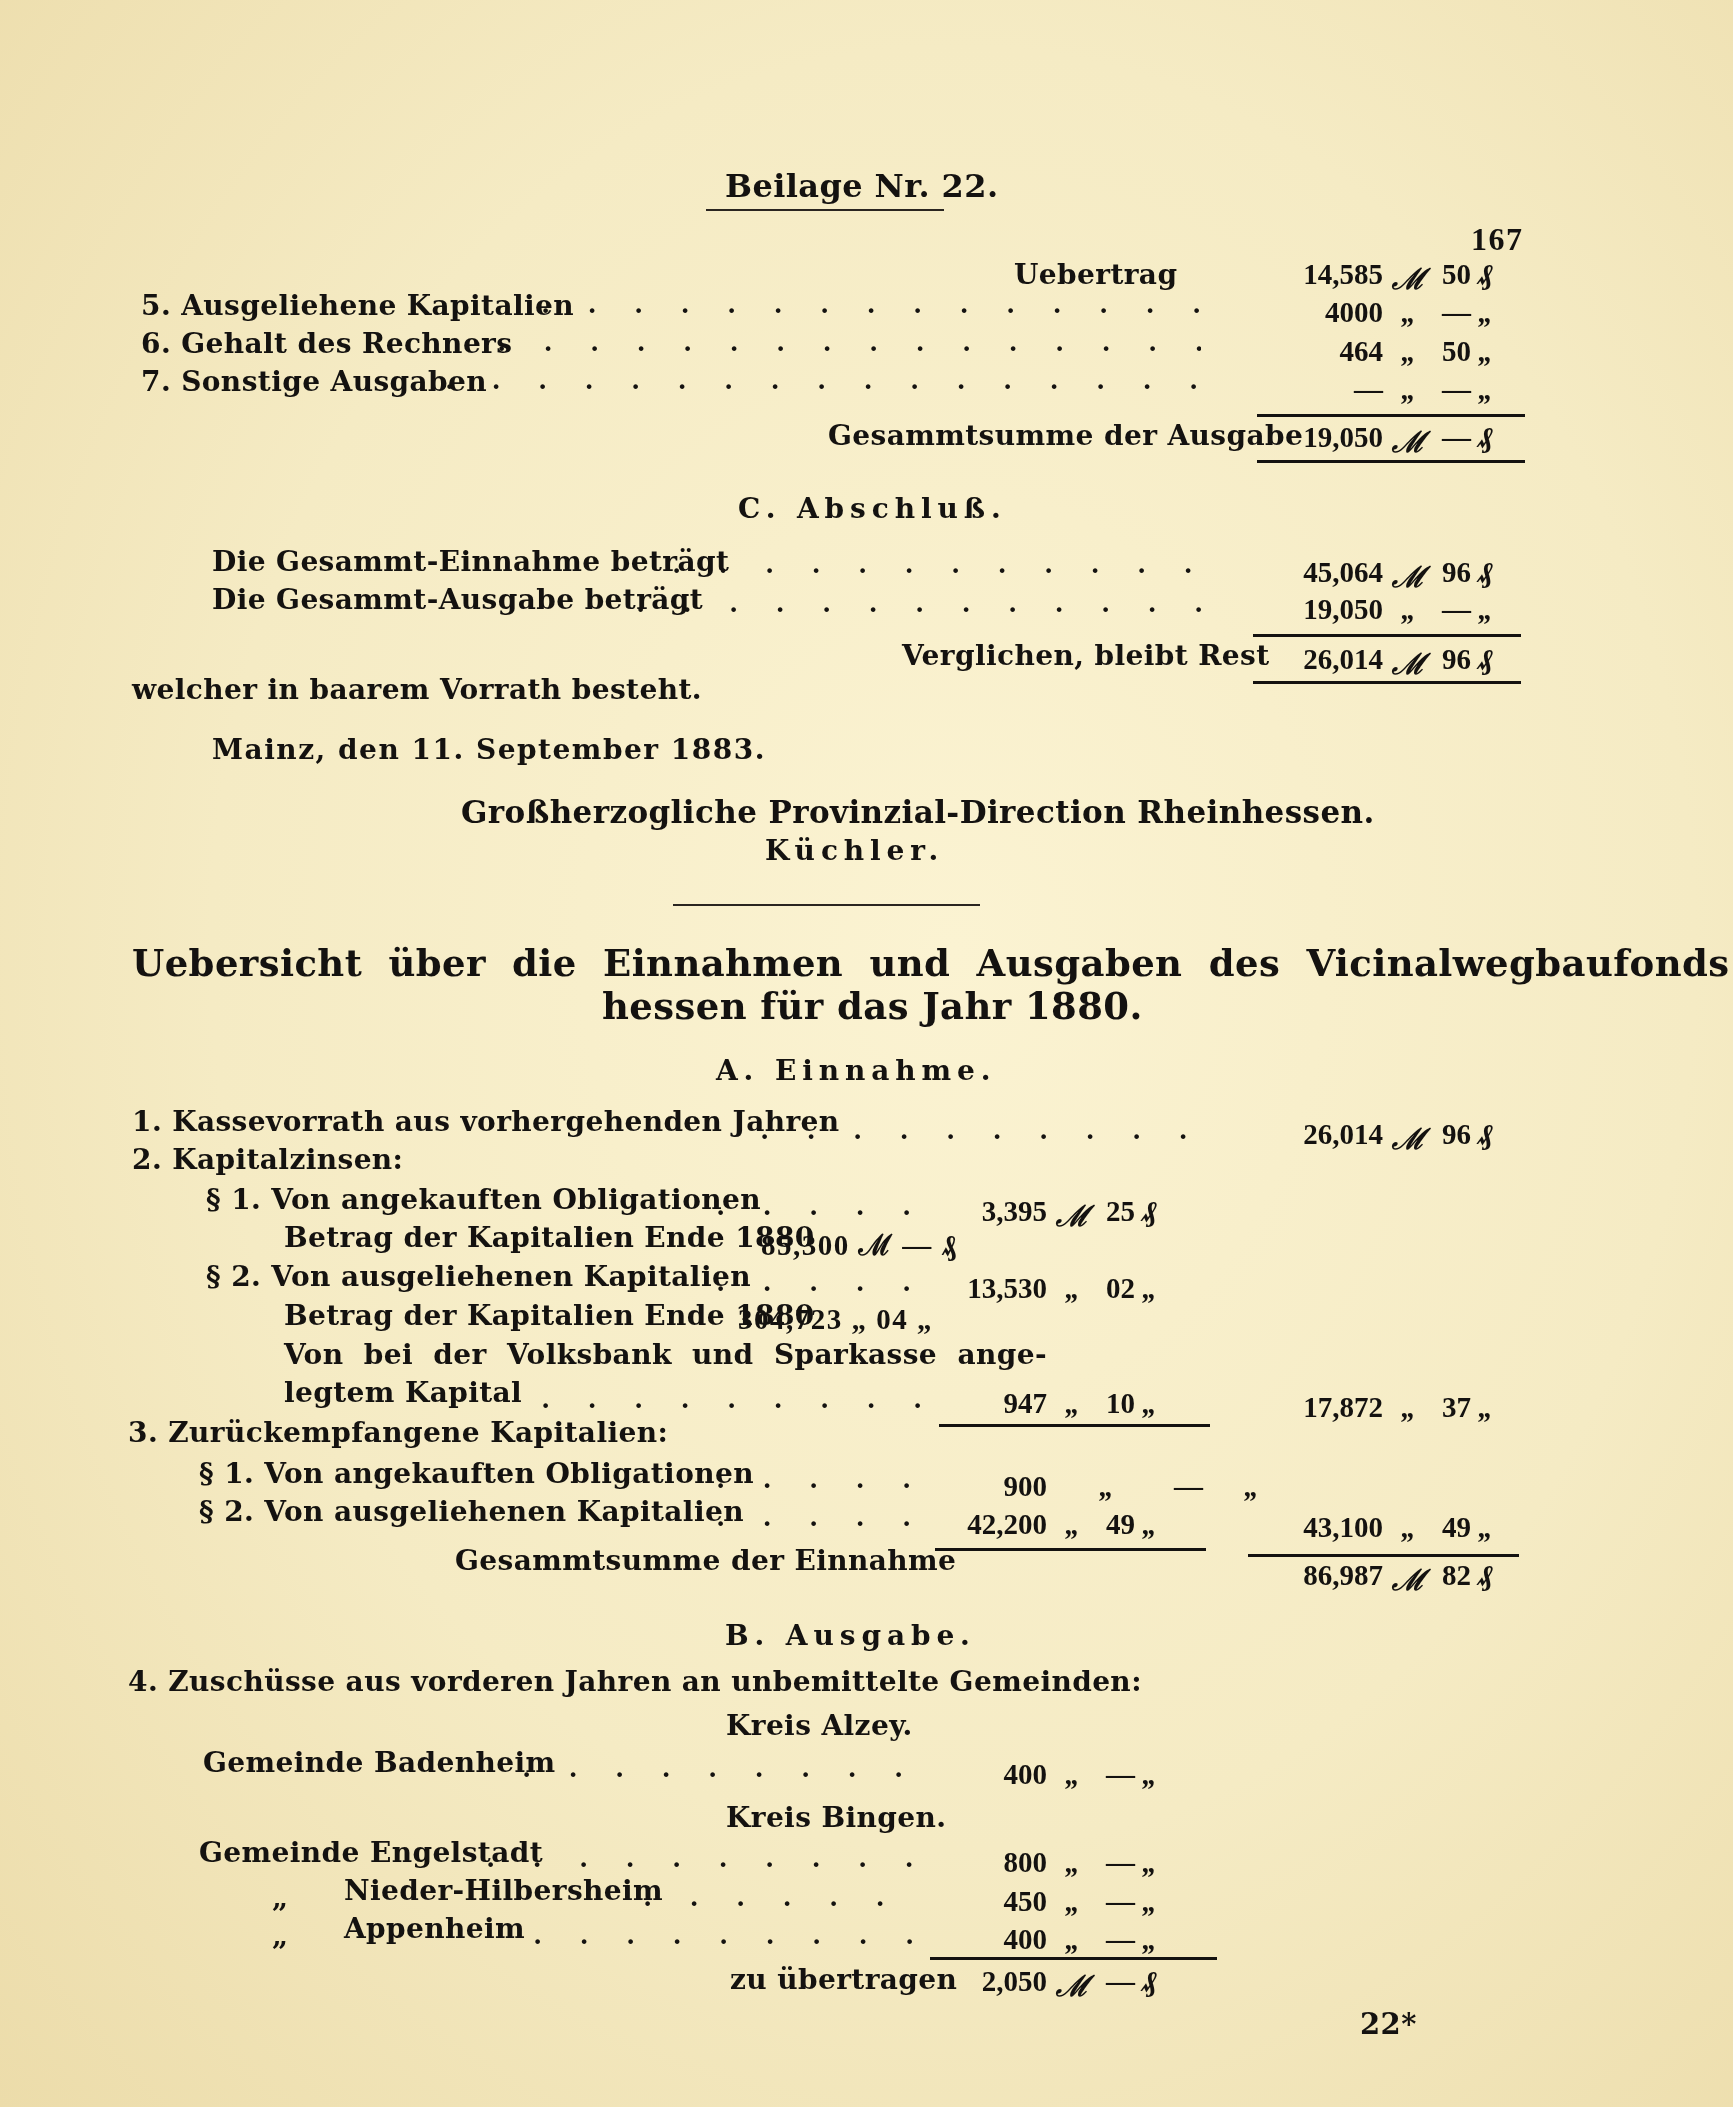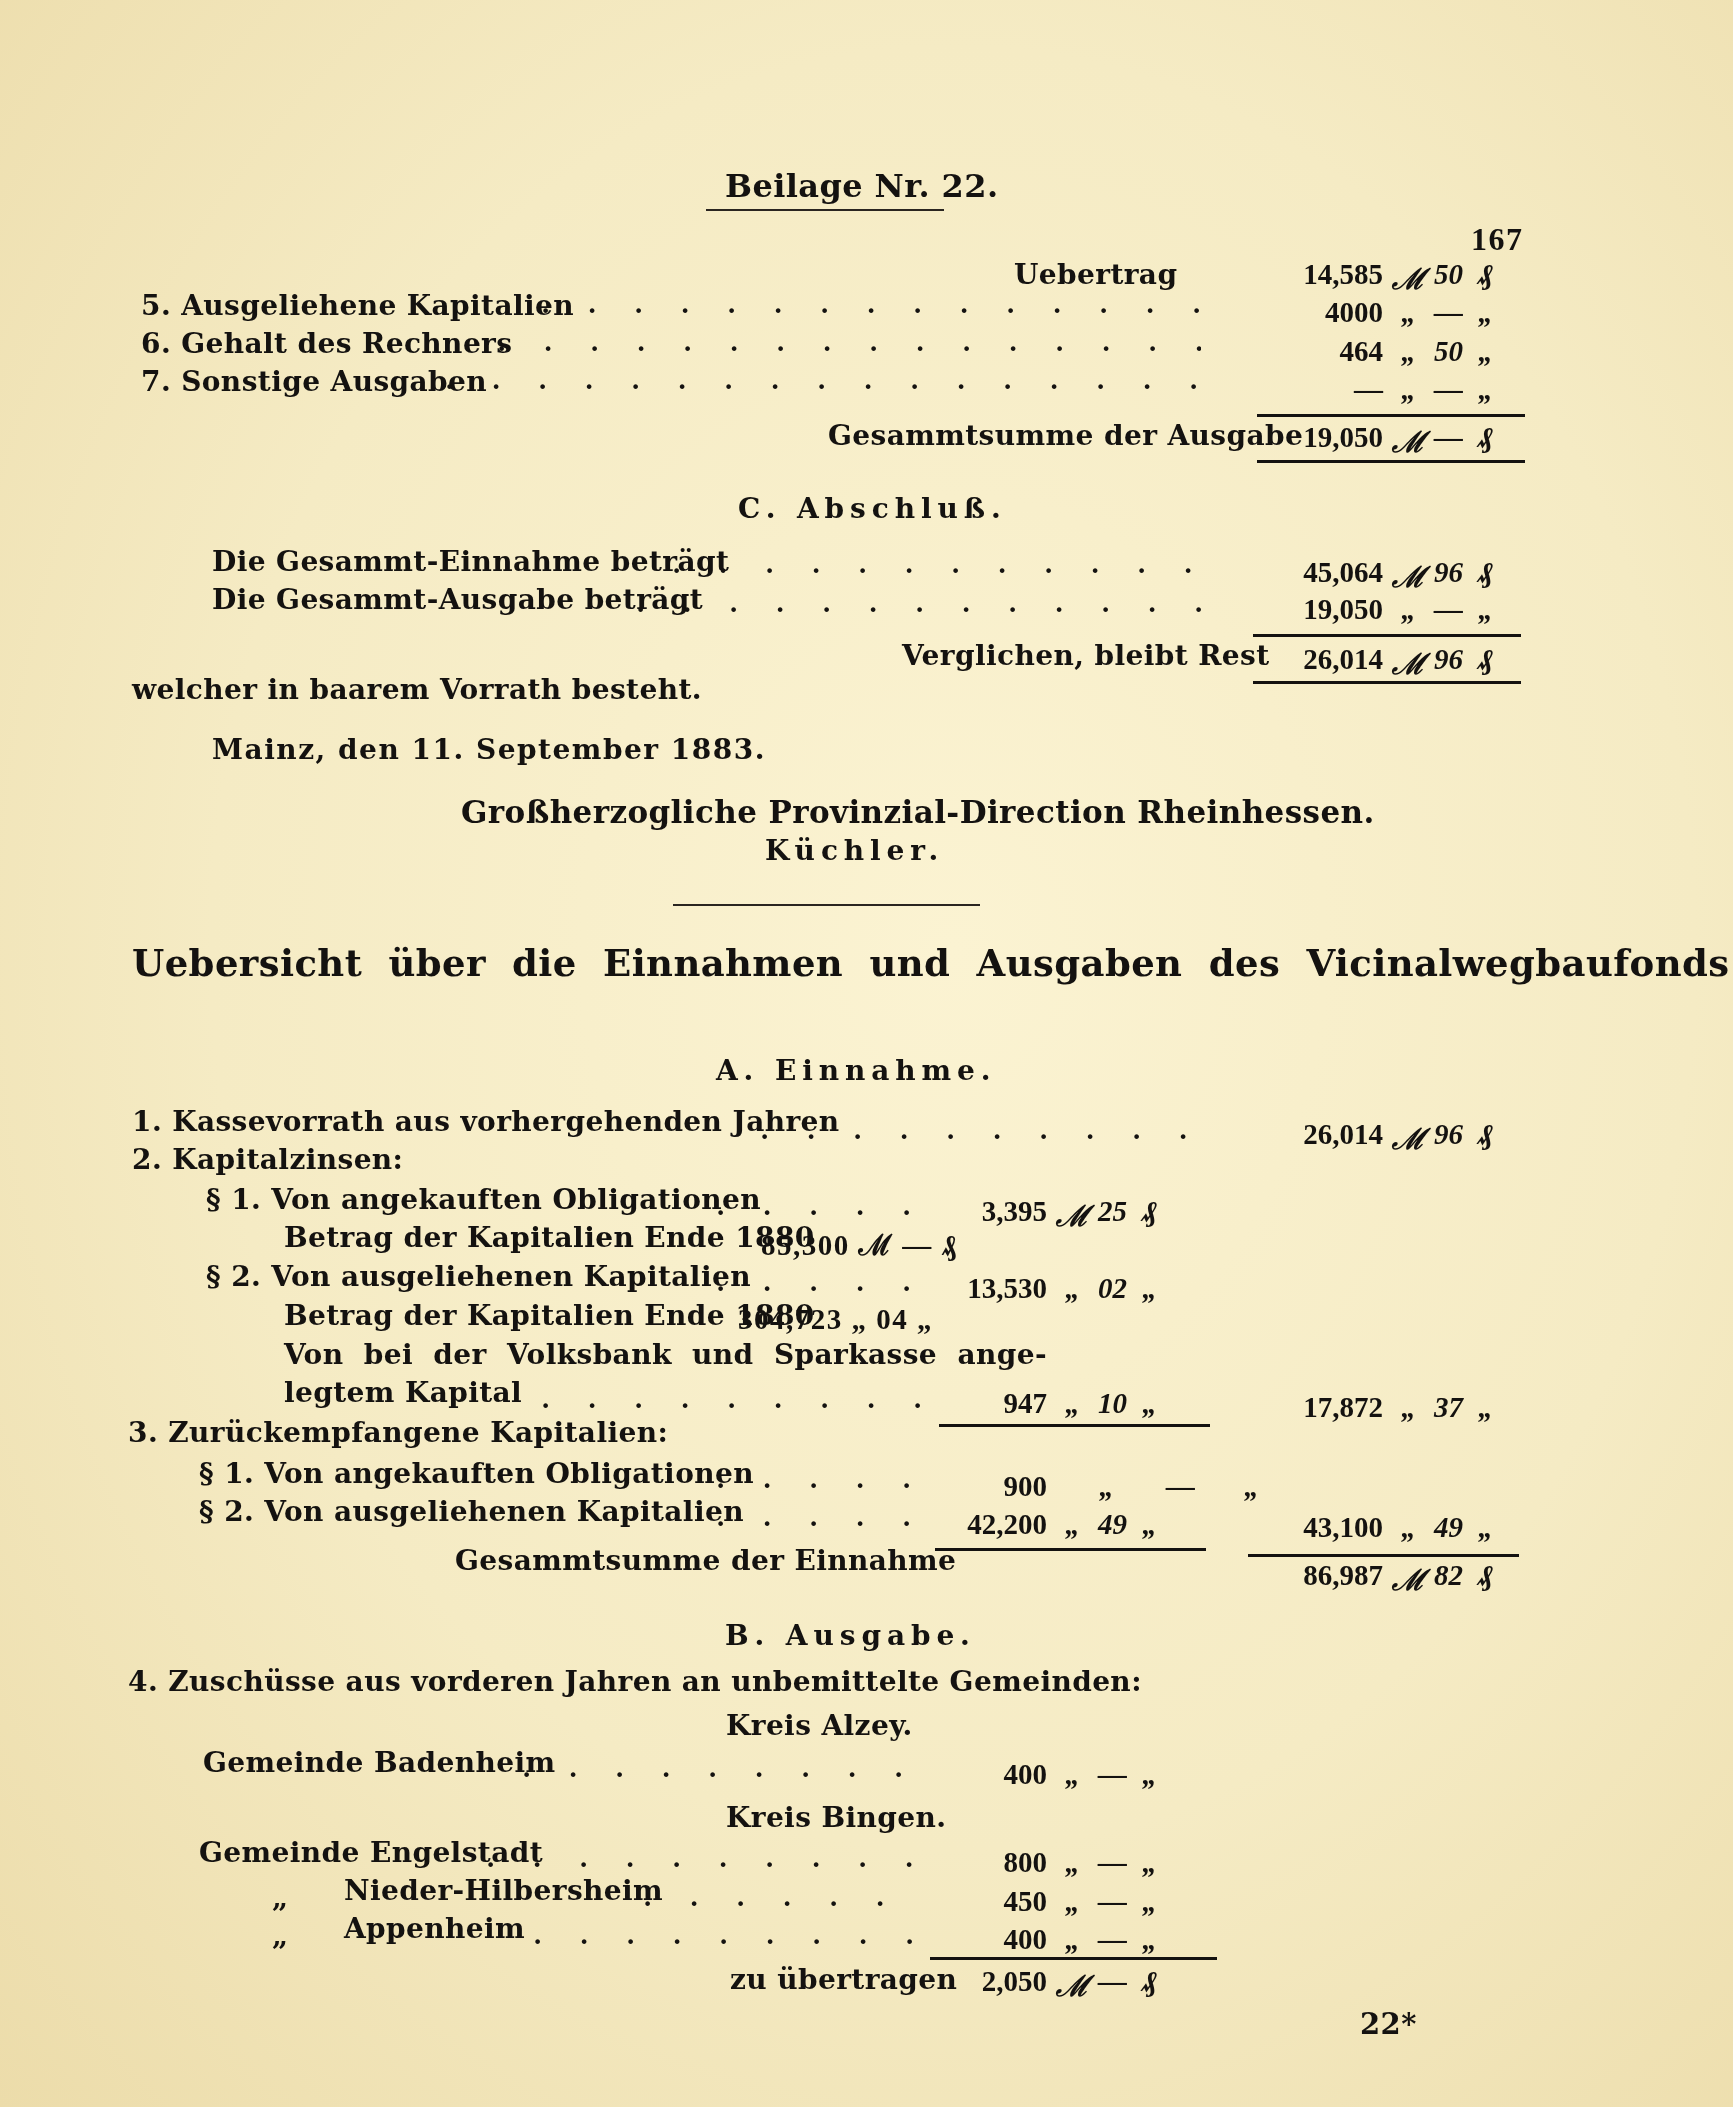--- a/index.html
+++ b/index.html
@@ -12,21 +12,21 @@
   }
   .page { position:absolute; left:0; top:0; width:1733px; height:2108px; }
   .ab { position:absolute; white-space:nowrap; }
   .fr { font-family:"DejaVu Serif", serif; font-weight:bold; font-size:28px; letter-spacing:0.4px; }
   .num { font-family:"Liberation Serif", serif; font-weight:bold; font-size:29px; letter-spacing:1.5px; }
   .sp { letter-spacing:5.9px; }
   .dots { font-family:"Liberation Serif", serif; font-weight:bold; font-size:29px; letter-spacing:16px; }
   .amt { position:absolute; display:flex; font-family:"Liberation Serif", serif; font-weight:bold; font-size:29px; }
   .amt .v { text-align:right; }
   .amt .u { width:51px; text-align:center; font-style:italic; }
-  .amt .c { width:59px; text-align:left;font-style:italic; }
+  .amt .c { width:59px; text-align:right; }
   .amt .s { width:29px; text-align:center; font-style:italic; }
   .rule { position:absolute; height:2.9px; background:#141210; }
   .head-rule { position:absolute; height:1.5px; background:#2a2520; }
 </style>
 </head>
 <body>
 
 <div class="page">
 
   <div class="ab fr" style="left:725px; top:167px; font-size:32px;">Beilage Nr. 22.</div>
@@ -109,20 +109,21 @@
   <div class="rule" style="left:1253px; top:681px; width:268px;"></div>
 
   <div class="ab fr" style="left:132px; top:673px;">welcher in baarem Vorrath besteht.</div>
 
   <div class="ab fr" style="left:212px; top:733px; letter-spacing:1.5px;">Mainz, den 11. September 1883.</div>
   <div class="ab fr" style="left:461px; top:794px; font-size:31px;">Großherzogliche Provinzial-Direction Rheinhessen.</div>
   <div class="ab fr sp" style="left:765px; top:834px;">Küchler.</div>
   <div class="head-rule" style="left:673px; top:904px; width:307px; height:2.2px;"></div>
 
   <div class="ab fr" style="left:132px; top:941px; font-size:37px; word-spacing:13px;">Uebersicht über die Einnahmen und Ausgaben des Vicinalwegbaufonds der Provinz Rhein-</div>
+  <div class="ab fr" style="left:602px; top:984px; font-size:37px;">hessen für das Jahr 1880.</div>
 
   <div class="ab fr sp" style="left:716px; top:1054px;">A. Einnahme.</div>
 
   <div class="ab fr" style="left:132px; top:1105px;">1. Kassevorrath aus vorhergehenden Jahren</div>
   <div class="ab dots" style="left:761px; top:1113px; width:439px; overflow:hidden;">. . . . . . . . . . . . . . . . . . . . . . . . . . . . . . . . . . . .</div>
   <div class="amt" style="left:1244px; top:1118px;">
     <span class="v" style="width:139px">26,014</span>
     <span class="u">ℳ</span>
     <span class="c" style="width:37px">96</span>
     <span class="s">₰</span>

